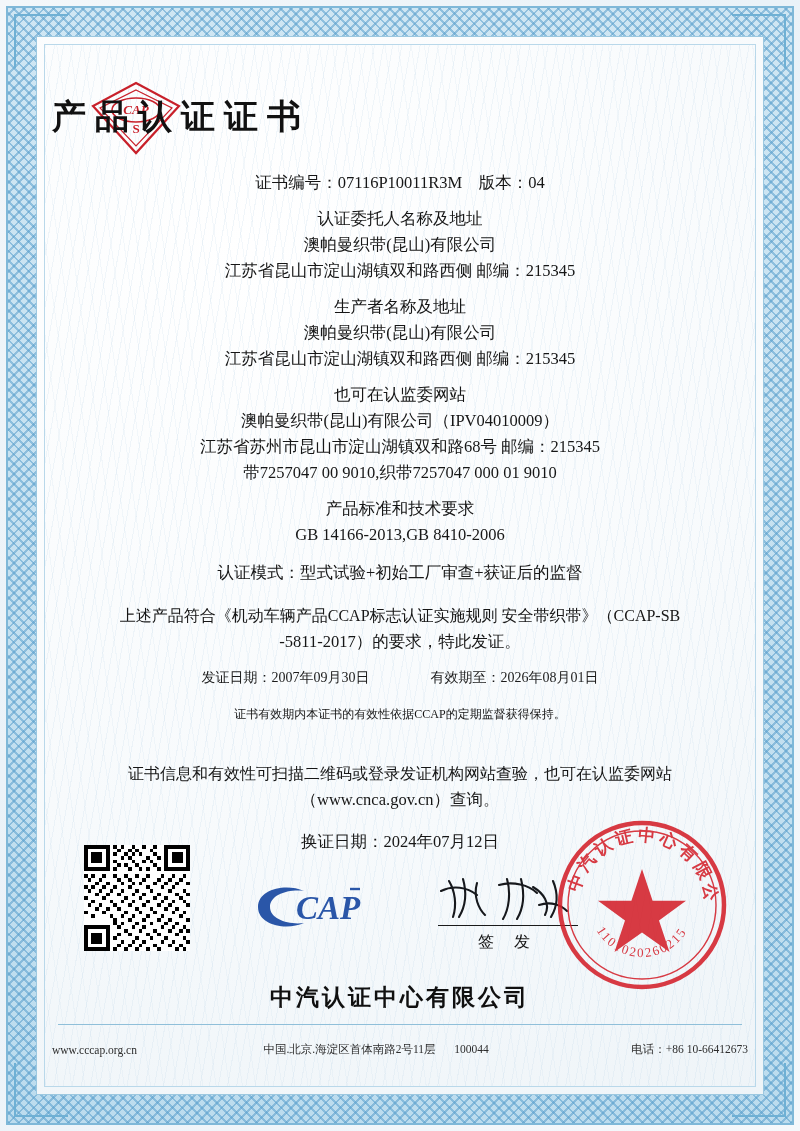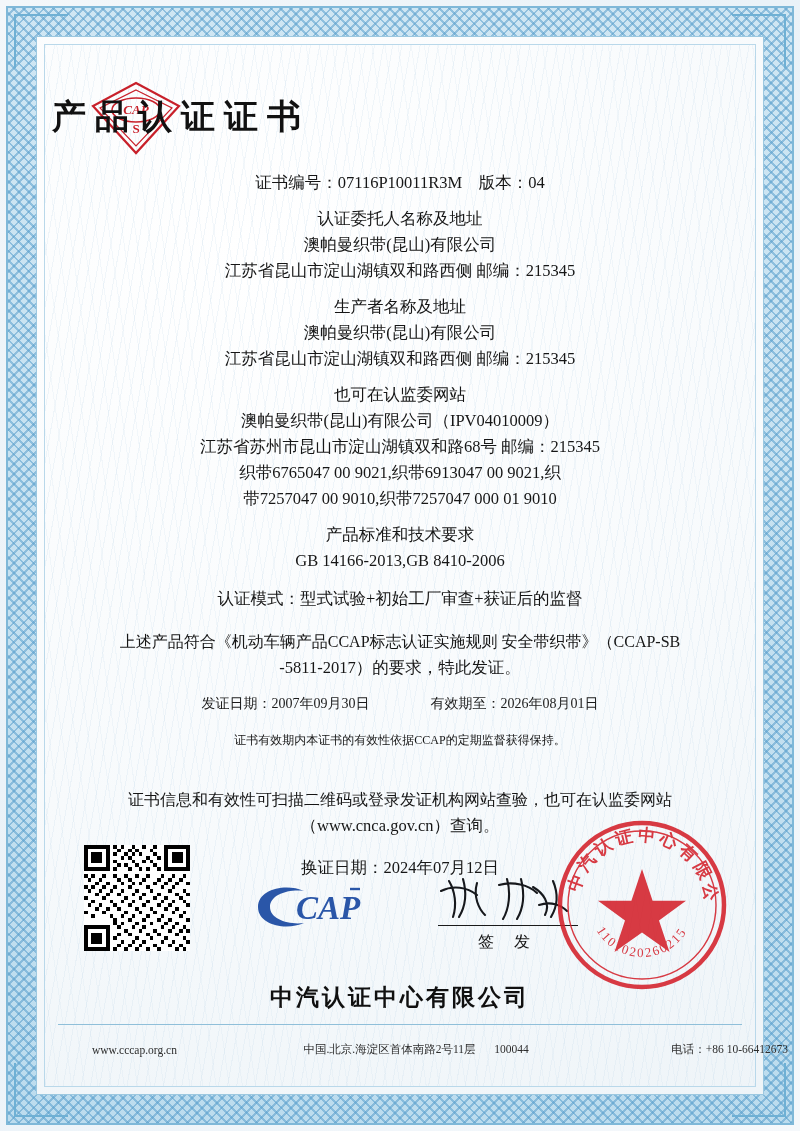--- a/index.html
+++ b/index.html
@@ -210,21 +210,20 @@
     position: absolute;
     left: 0;
     bottom: 22px;
     width: 696px;
     font-size: 11.5px;
     color: #2d2d2d;
     display: flex;
     justify-content: space-between;
     align-items: center;
     font-family: "Liberation Serif", serif;
-    margin-left: 40px;
   }
   .footer .center-block span { margin-right: 16px; }
 </style>
 </head>
 <body>
 
 <div class="certificate">
 
   <div class="border-outer"></div>
   <div class="border-inner-mask"></div>
@@ -261,21 +260,20 @@
       <div class="line">江苏省昆山市淀山湖镇双和路西侧  邮编：215345</div>
 
       <div class="line sec-head gap-top">生产者名称及地址</div>
       <div class="line">澳帕曼织带(昆山)有限公司</div>
       <div class="line">江苏省昆山市淀山湖镇双和路西侧  邮编：215345</div>
 
       <div class="line sec-head gap-top">也可在认监委网站</div>
       <div class="line">澳帕曼织带(昆山)有限公司（IPV04010009）</div>
       <div class="line">江苏省苏州市昆山市淀山湖镇双和路68号  邮编：215345</div>
 
-      <div class="line">织带6765047 00 9021,织带6913047 00 9021,织</div>
       <div class="line">带7257047 00 9010,织带7257047 000 01 9010</div>
 
       <div class="line sec-head gap-top">产品标准和技术要求</div>
       <div class="line">GB 14166-2013,GB 8410-2006</div>
 
       <div class="line mode">
         <span>认证模式：</span><span>型式试验+初始工厂审查+获证后的监督</span>
       </div>
 
       <div class="line declare">上述产品符合《机动车辆产品CCAP标志认证实施规则 安全带织带》（CCAP-SB</div>

